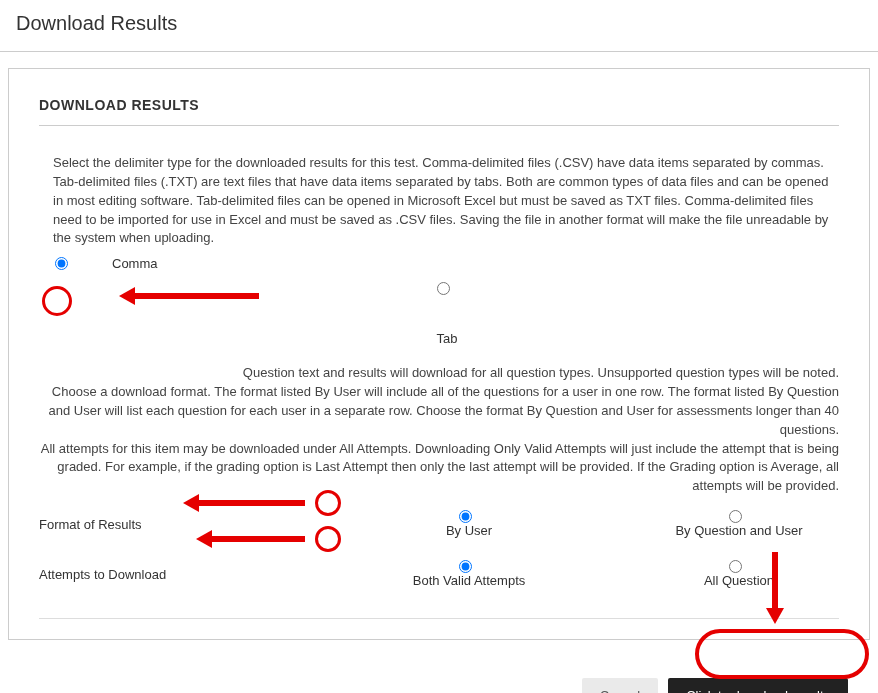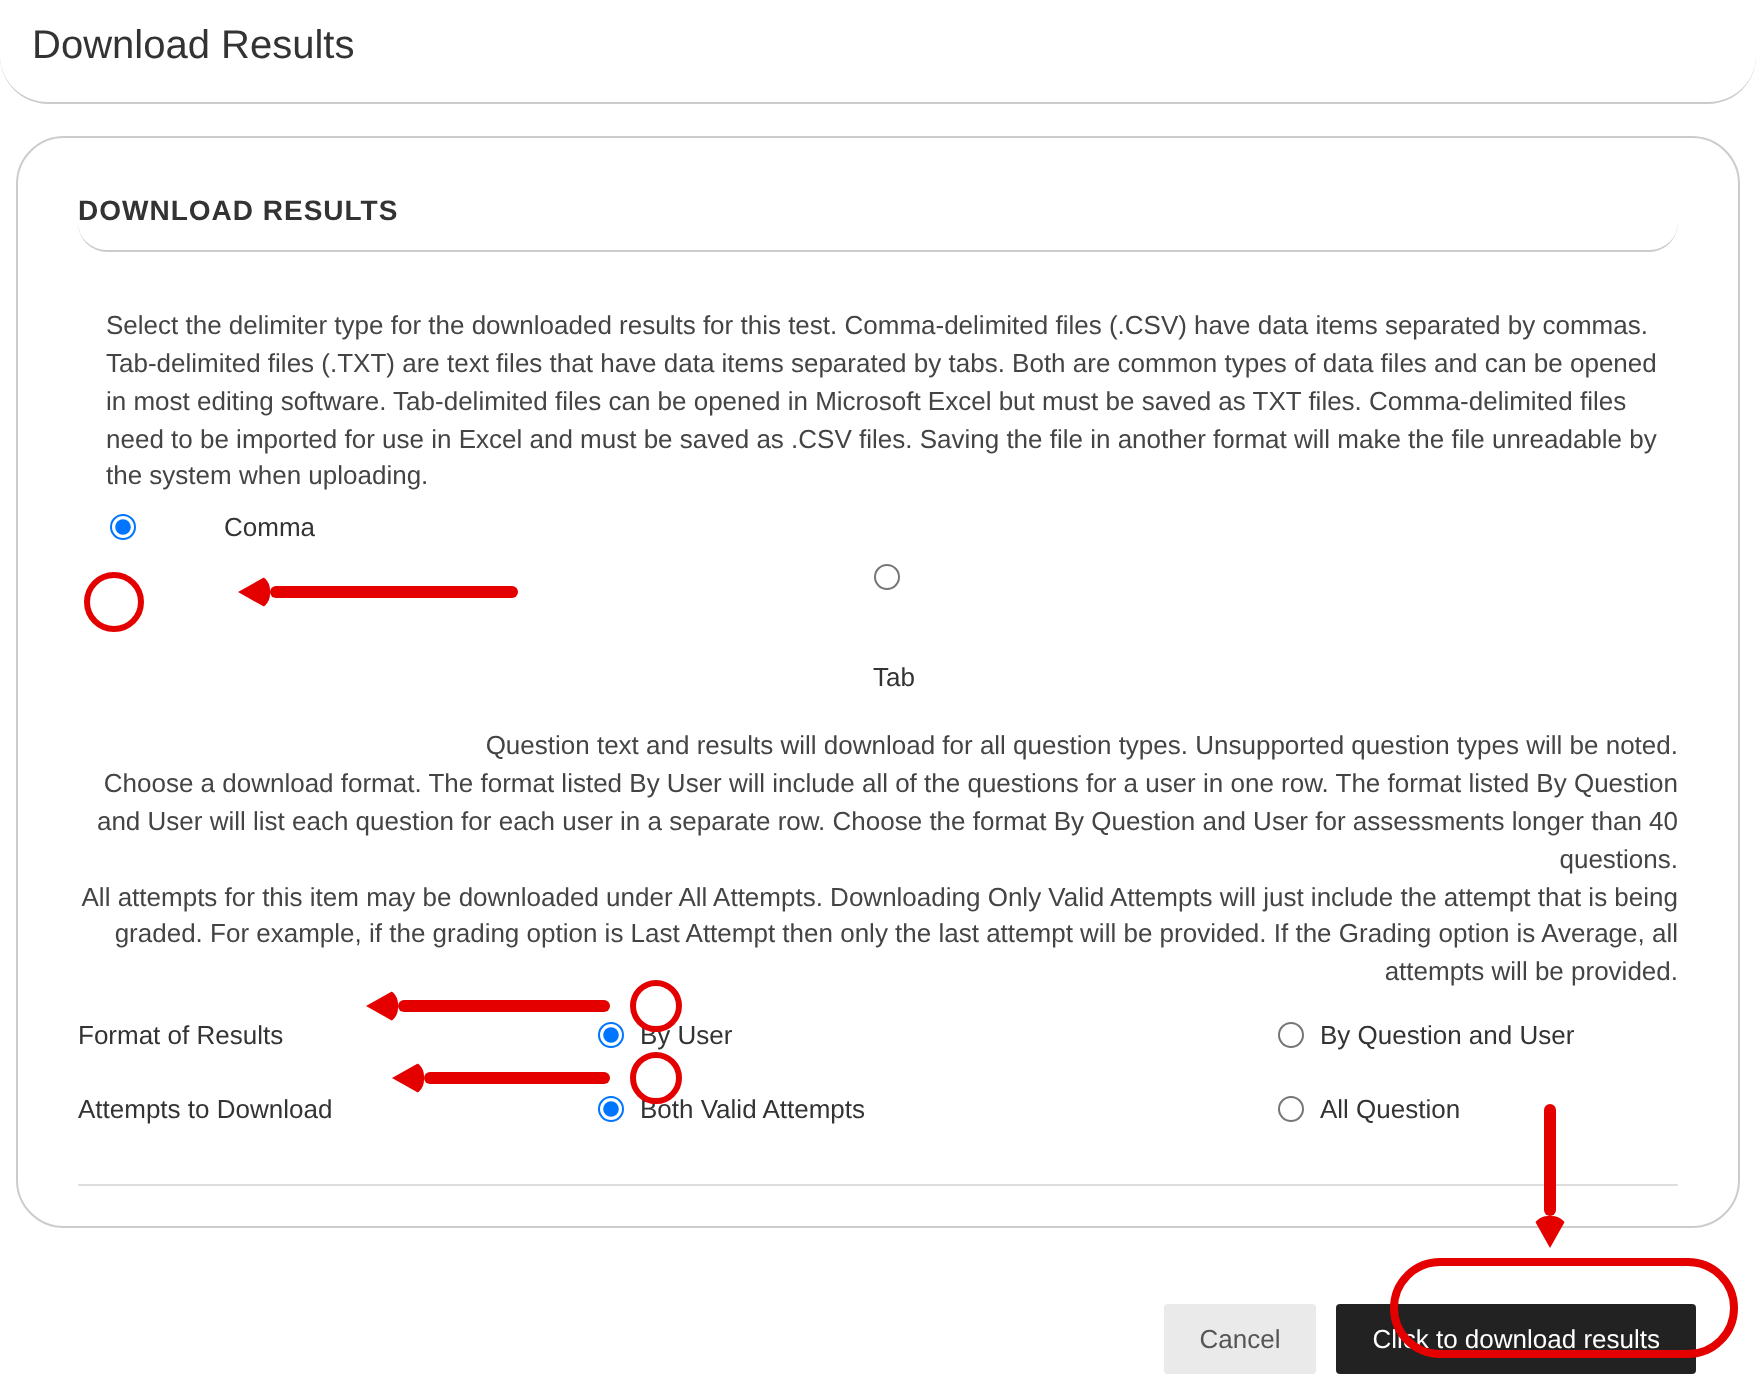--- a/index.html
+++ b/index.html
@@ -1,15 +1,15 @@
 <!DOCTYPE html>
 <html><head>
   <meta charset="utf-8">
   <style>
-    * { box-sizing: border-box; margin: 0; padding: 0; border-radius: 24px; }
+    * { box-sizing: border-box; margin: 0; padding: 0; }
     body {
       font-family: "Segoe UI", Arial, sans-serif;
       font-size: 13px;
       color: #333;
       background: #fff;
       width: 878px;
       height: 693px;
       overflow: hidden;
       position: relative;
     }
@@ -67,20 +67,21 @@
       row-gap: 22px;
       align-items: center;
       margin-top: 14px;
     }
     .options-grid .col-label {
       color: #333;
     }
     .options-grid .col-radio {
       display: flex;
       align-items: center;
+      flex-direction: column;
     }
     .options-grid .col-radio input[type="radio"] {
       margin-right: 8px;
     }
     .divider {
       border: none;
       border-top: 1px solid #ddd;
       margin-top: 30px;
     }
     .button-bar {

